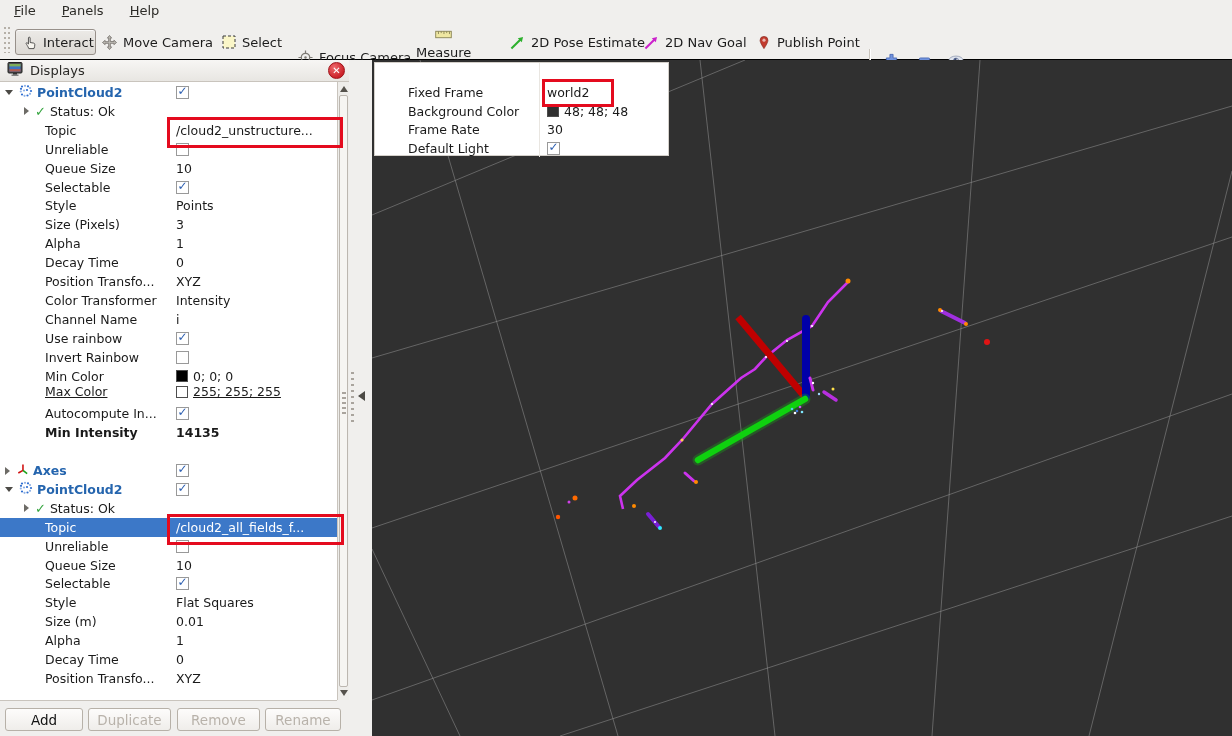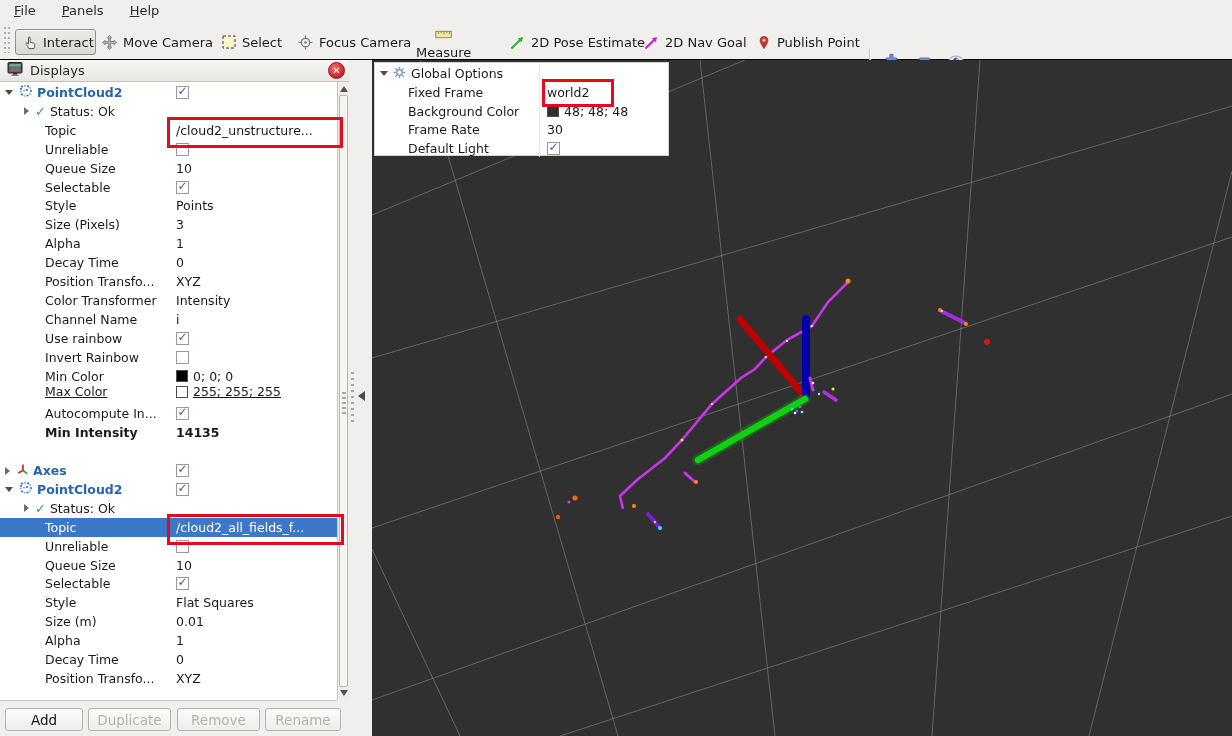--- a/index.html
+++ b/index.html
@@ -124,21 +124,21 @@
         <span>Move Camera</span>
       </div>
       <div class="tool" style="left: 220px;">
         <span class="ticon">
           <svg width="14" height="14">
             <rect x="1" y="1" width="12" height="12" fill="#faf6c8" stroke="#3a3a3a" stroke-dasharray="3 2"></rect>
           </svg>
         </span>
         <span>Select</span>
       </div>
-      <div class="tool" style="left: 297px;">
+      <div class="tool" style="left: 297px; margin-top: 15px;">
         <span class="ticon">
           <svg viewBox="0 0 16 16" width="15" height="15">
             <circle cx="8" cy="8" r="4.5" fill="none" stroke="#7d7a74" stroke-width="1.3"></circle>
             <path d="M8 .5V4M8 12v3.5M.5 8H4M12 8h3.5" stroke="#7d7a74" stroke-width="1.3"></path>
             <circle cx="8" cy="8" r="1.3" fill="#7d7a74"></circle>
           </svg>
         </span>
         <span>Focus Camera</span>
       </div>
       <div class="tool" style="left: 416px; flex-direction: column;">
@@ -626,35 +626,20 @@
       <line x1="569" y1="251" x2="593" y2="263" stroke="#a02fe0" stroke-width="4" stroke-linecap="round"></line>
       <circle cx="568" cy="250" r="2" fill="#ff8a00"></circle>
       <circle cx="594" cy="264" r="2" fill="#ff8a00"></circle>
       <circle cx="570" cy="251" r="1" fill="#ffffff"></circle>
       <circle cx="615" cy="282" r="3" fill="#e01414"></circle>
     </svg>
 </div>
 
 <div class="gopanel">
   <div class="gocol"></div>
-  <div class="gorow" style="top:1px">
-    <div class="tcell-label">
-      <span class="sp" style="width:5px"></span>
-        <span class="tri-down"></span>
-      <span class="sp" style="width:5px"></span>
-        <span class="ticon" id="gear-host"><svg viewBox="0 0 14 14" width="13" height="13">
-            <g stroke="#6b90cf" stroke-width="1.4" fill="none">
-              <circle cx="7" cy="7" r="3"></circle>
-              <path d="M7 .8v2.2M7 11v2.2M.8 7H3M11 7h2.2M2.6 2.6l1.6 1.6M9.8 9.8l1.6 1.6M11.4 2.6 9.8 4.2M4.2 9.8 2.6 11.4"></path>
-            </g>
-          </svg></span>
-      <span class="sp" style="width:5px"></span>
-        <span>Global Options</span>
-    </div>
-  </div>
   <div id="gorows-host">
       <div class="gorow" style="top: 20px;">
         <div class="tcell-label">
           <span class="sp" style="width:33px"></span>
           <span>Fixed Frame</span>
         </div>
         <div class="tcell-value">
           <span>world2</span>
         </div>
       </div>

